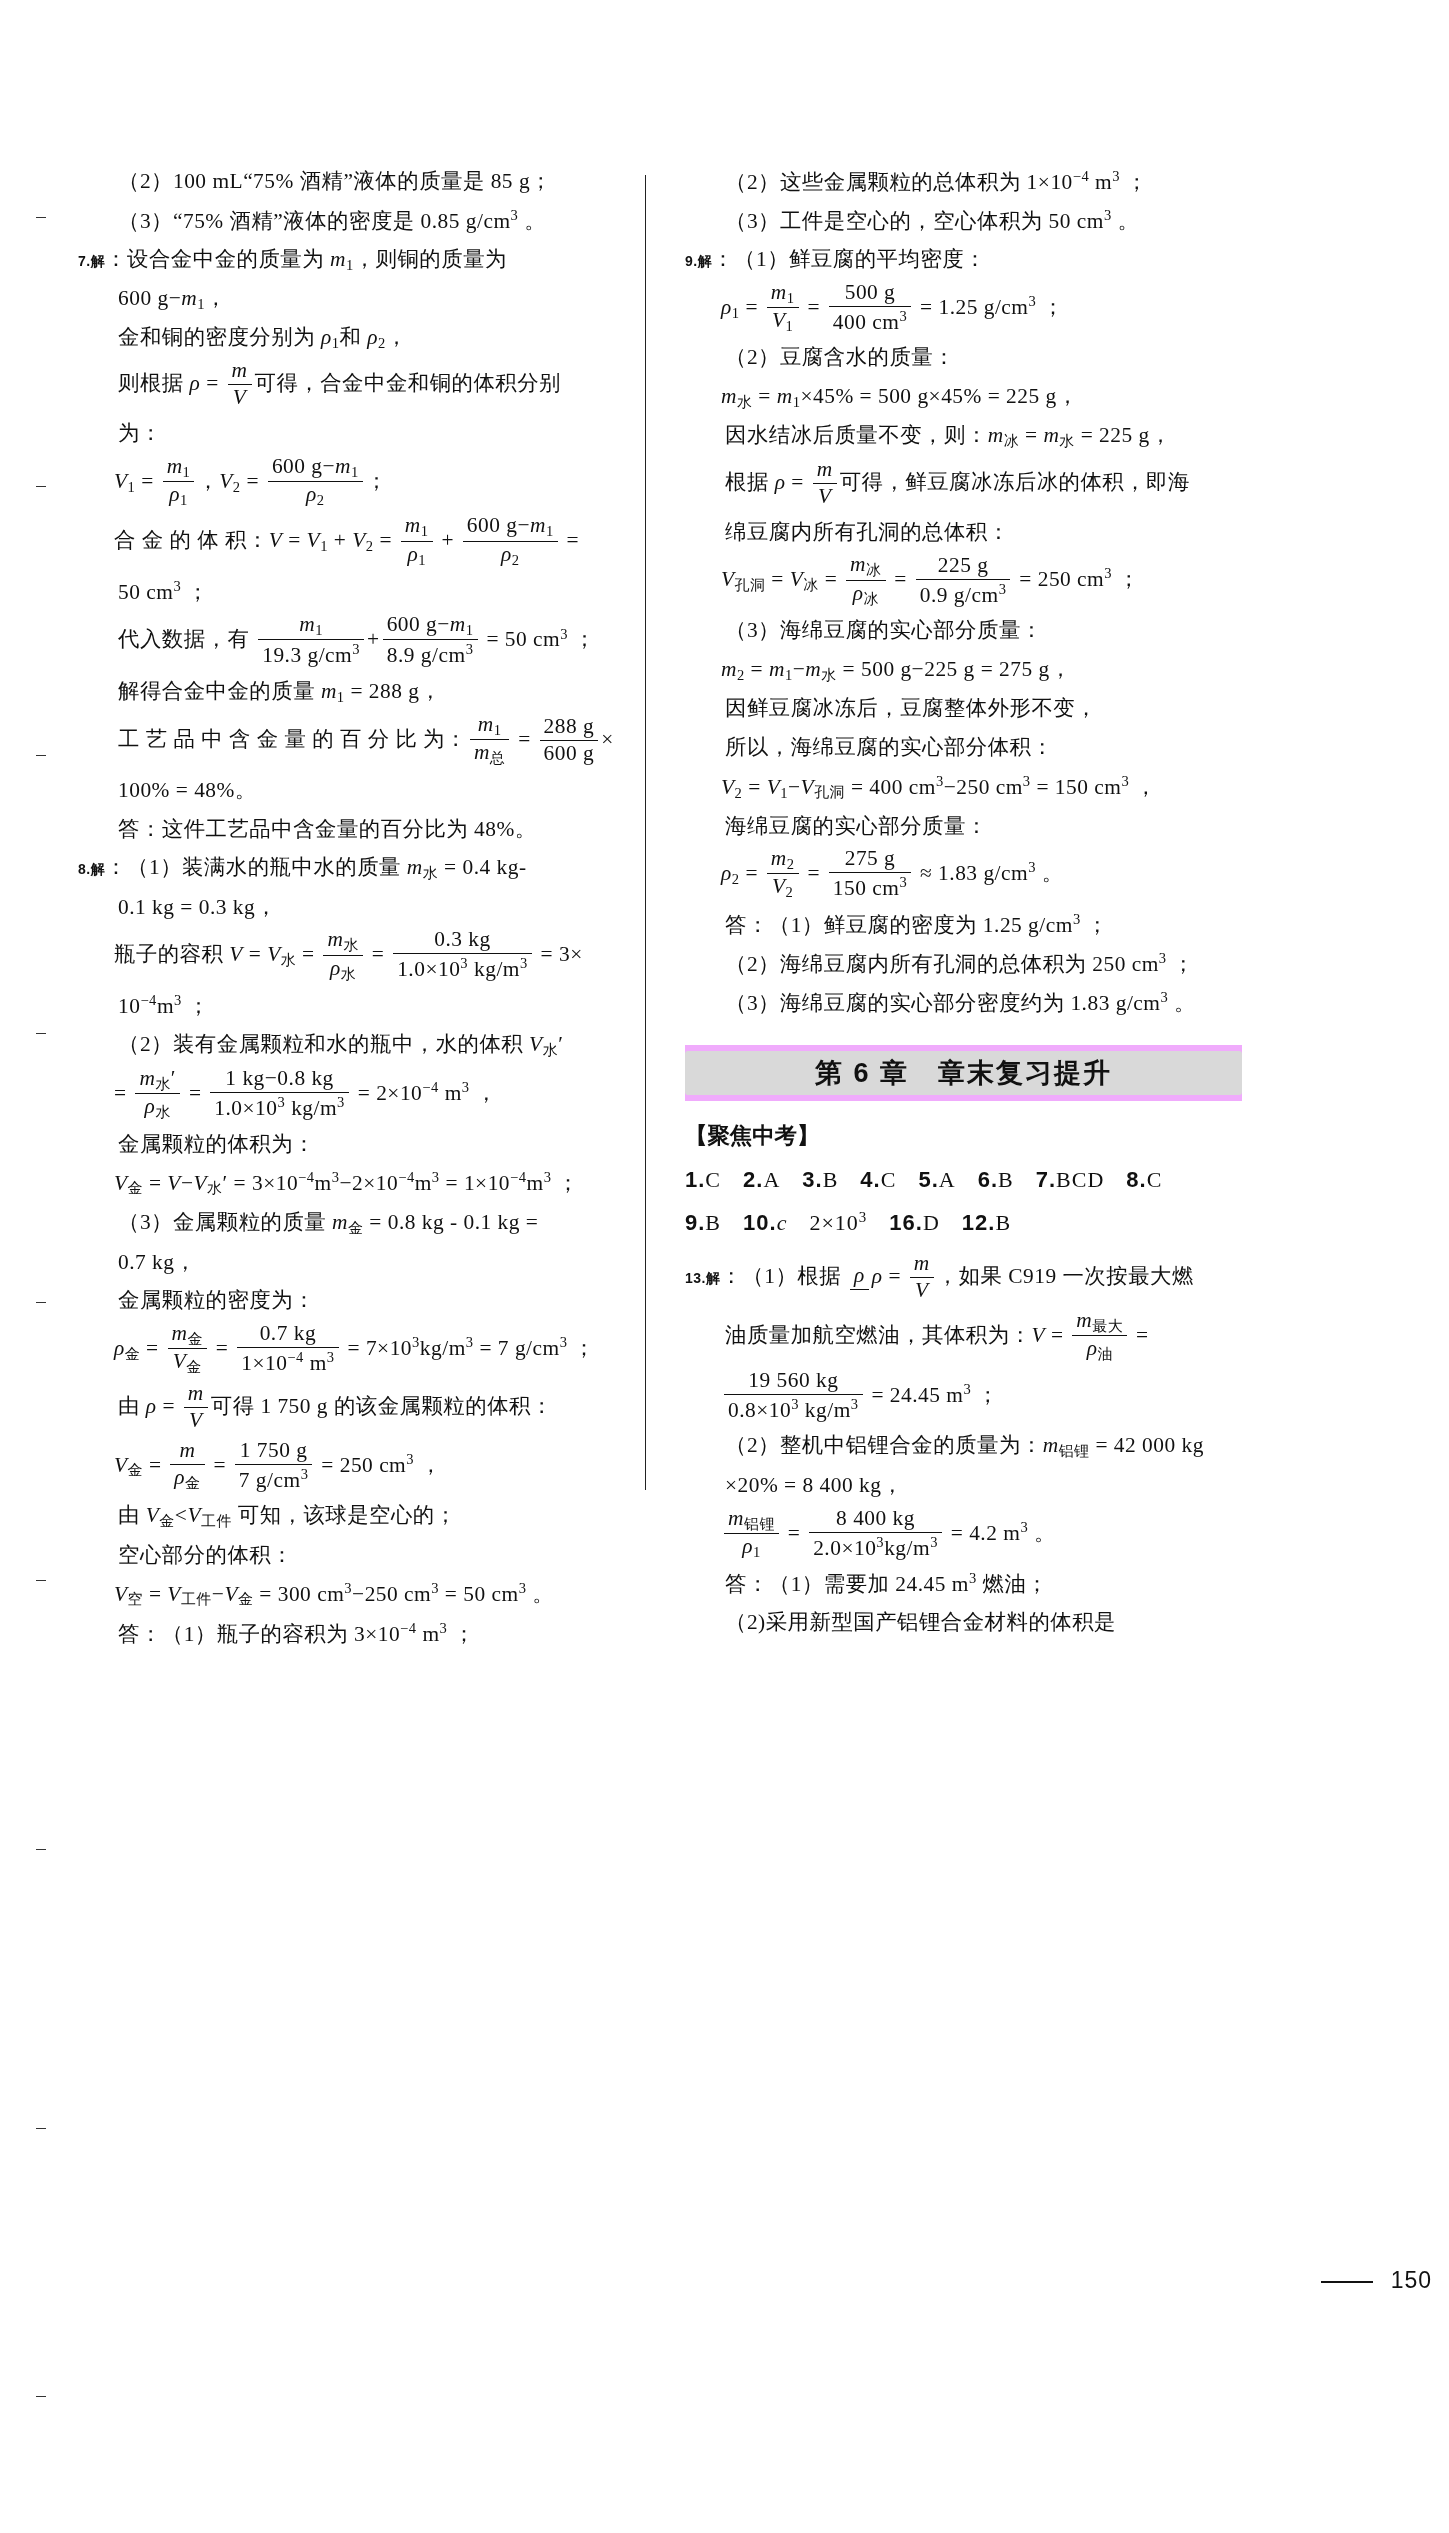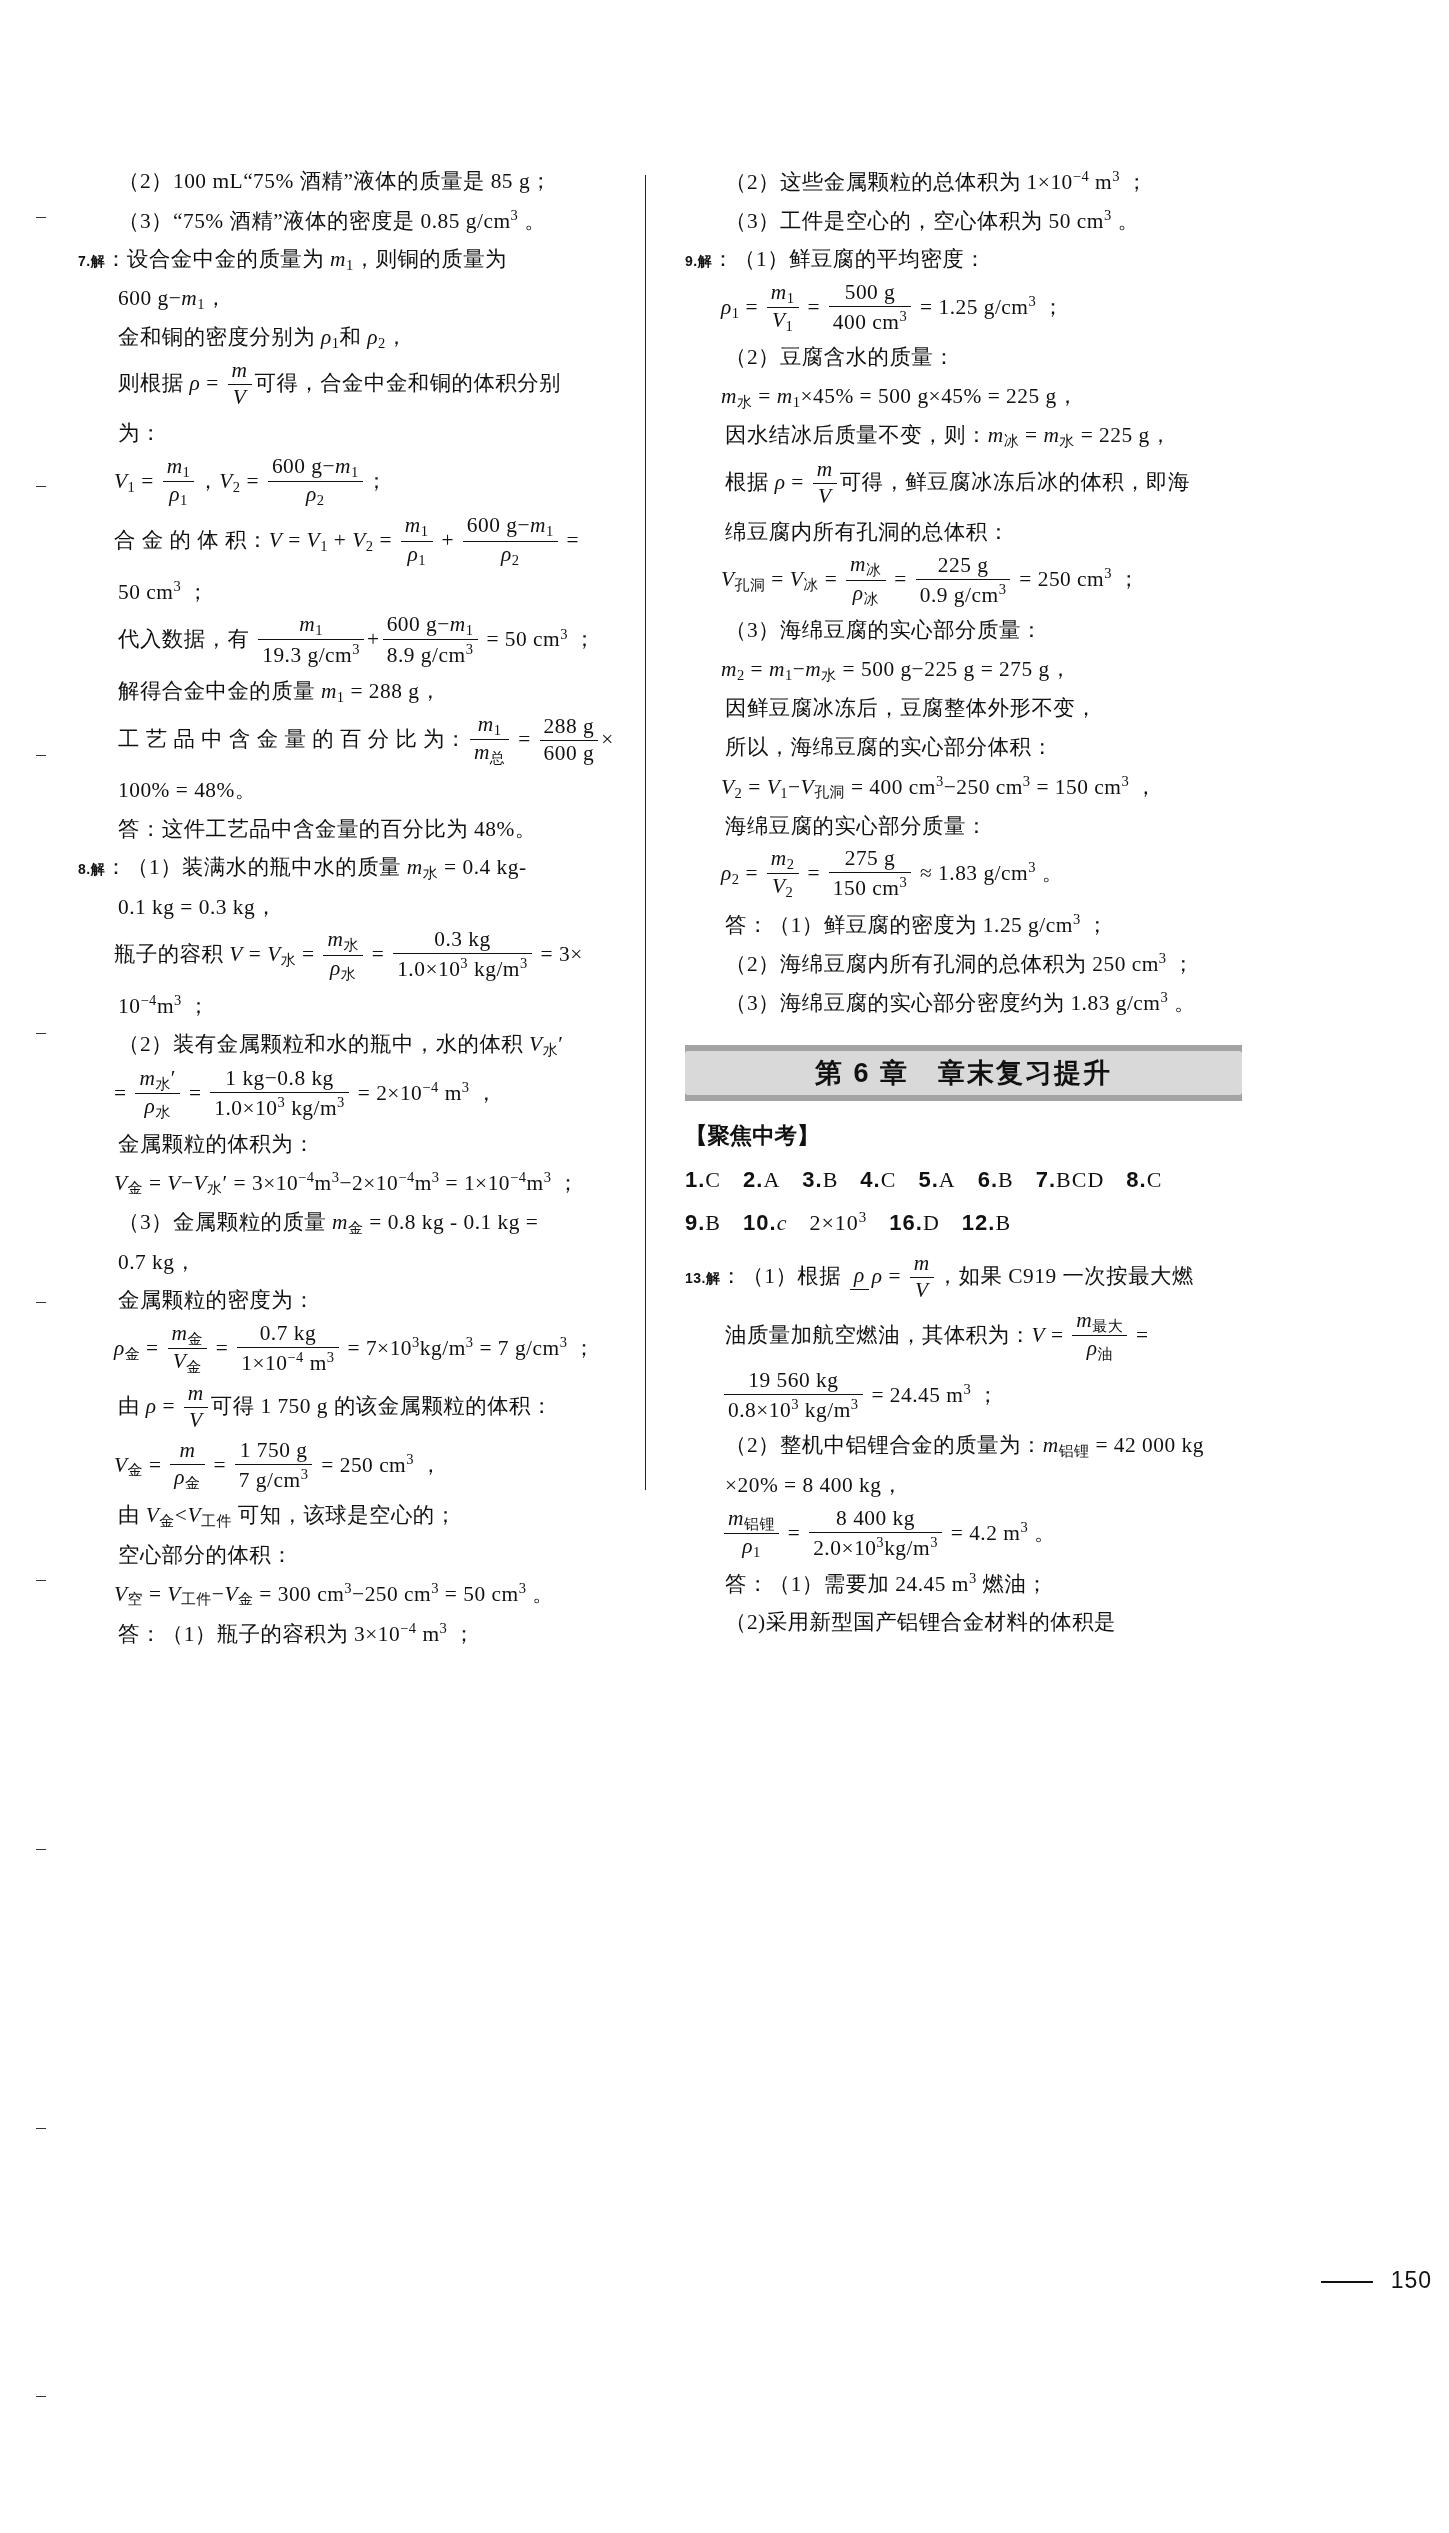--- a/index.html
+++ b/index.html
@@ -91,21 +91,21 @@
     white-space: nowrap;
   }
   .it { font-style: italic; }
   sub { font-size: 0.68em; vertical-align: -0.28em; }
   sup { font-size: 0.68em; vertical-align: 0.52em; }
   .sm { font-size: 0.70em; vertical-align: -0.25em; }
 
   
   .chapter-head {
     margin: 26px 0 18px 0;
-    background: #a3a3a3;
+    background: #f0abfc;
     text-align: center;
     position: relative;
     height: 56px;
   }
   .chapter-head .bar {
     position: absolute;
     left: 0; right: 0; top: 6px;
     height: 44px;
     background: #d9d9d9;
     border-radius: 3px;

